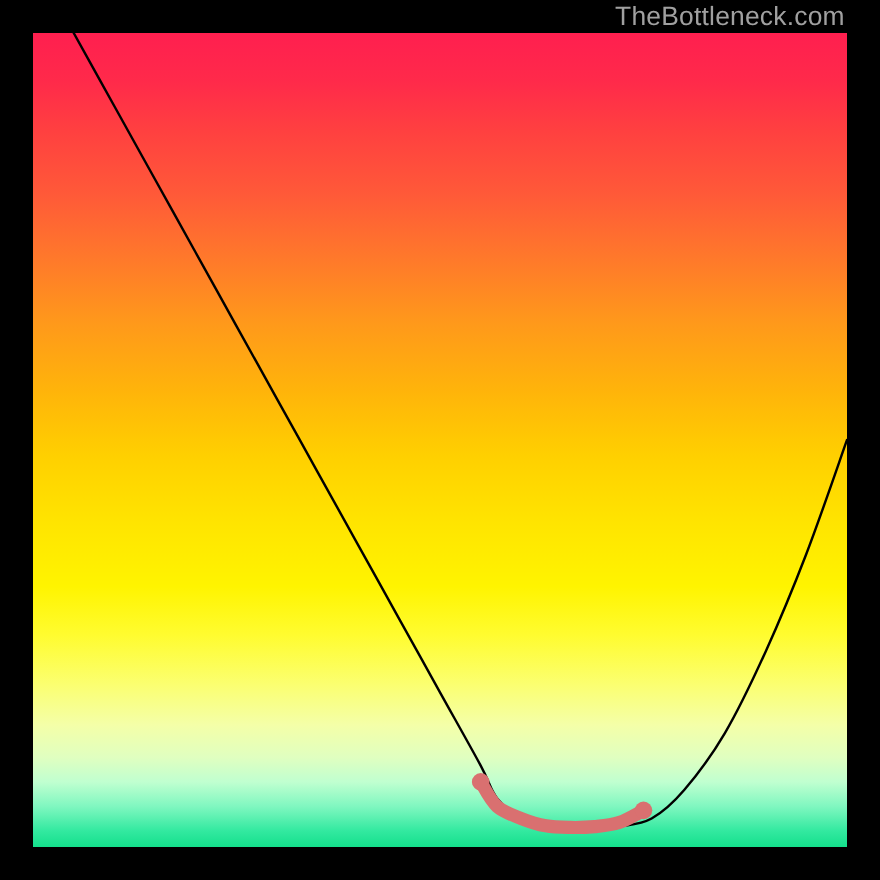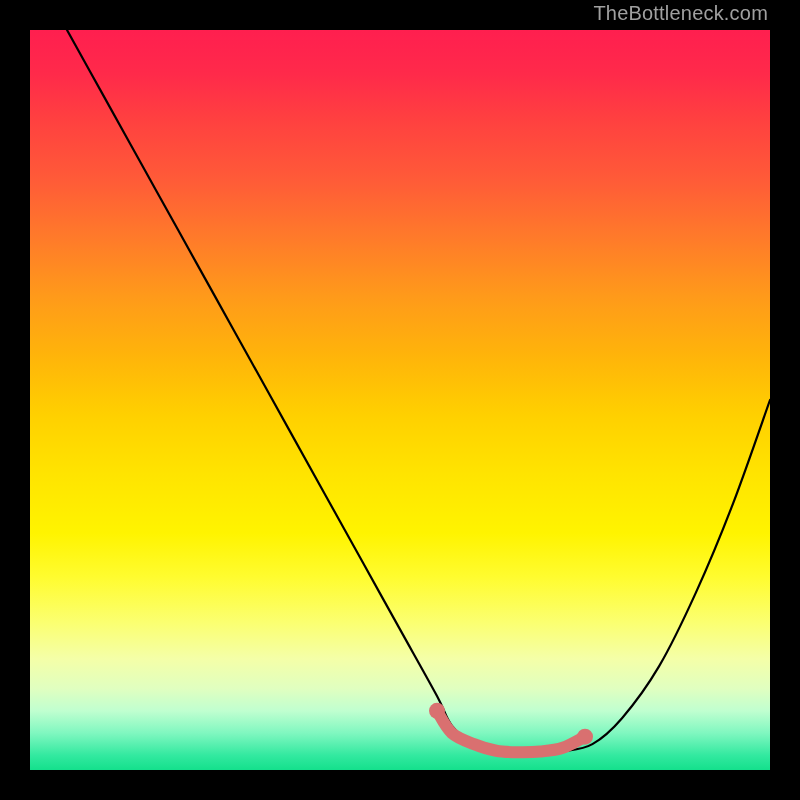--- a/index.html
+++ b/index.html
@@ -48,21 +48,21 @@
       #80f7c0 95%,
       #33e9a0 98%,
       #14e08c 100%
     );
   }
   .watermark {
     position: absolute;
     top: 2px;
     right: 32px;
     color: #a0a0a0;
-    font-size: 20px;
+    font-size: 24px;
     font-weight: 500;
     letter-spacing: 0.2px;
   }
   svg.curve {
     position: absolute;
     inset: 0;
     width: 740px;
     height: 740px;
   }
 </style>

